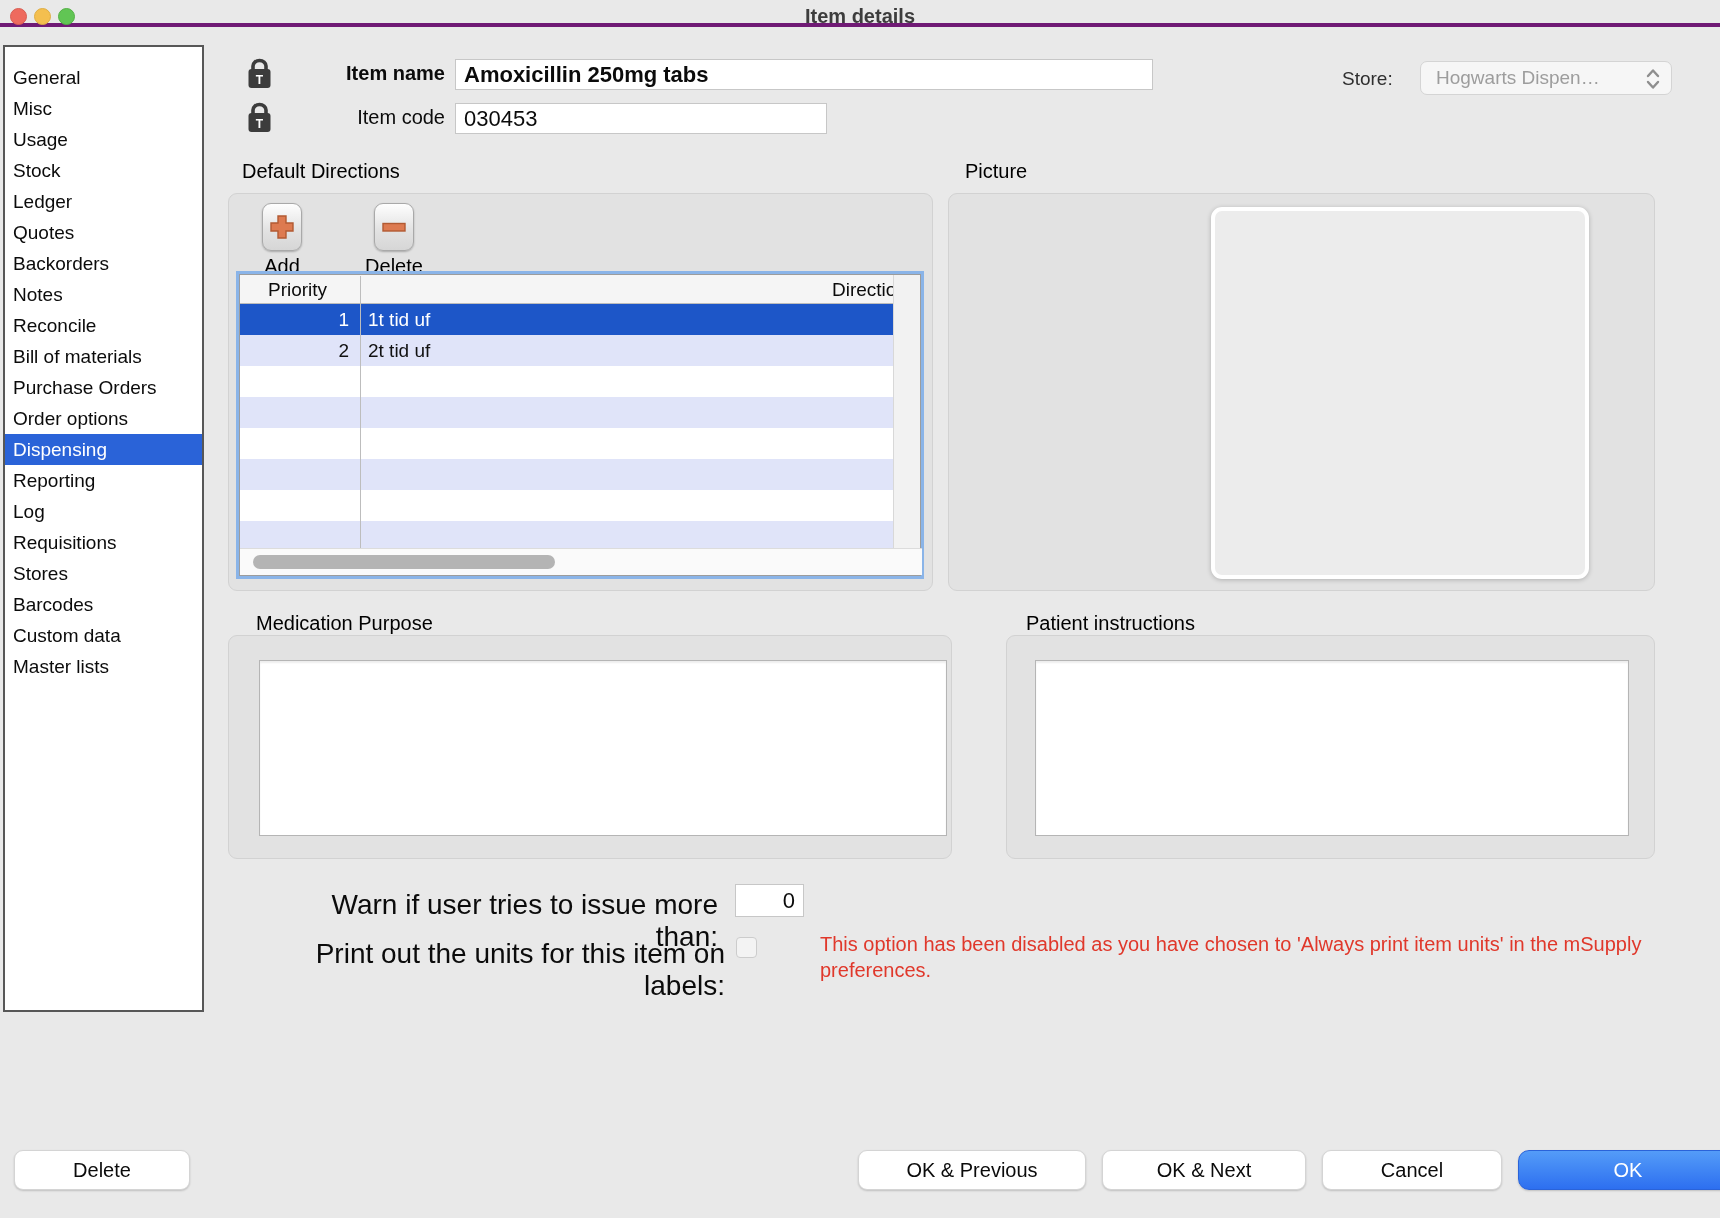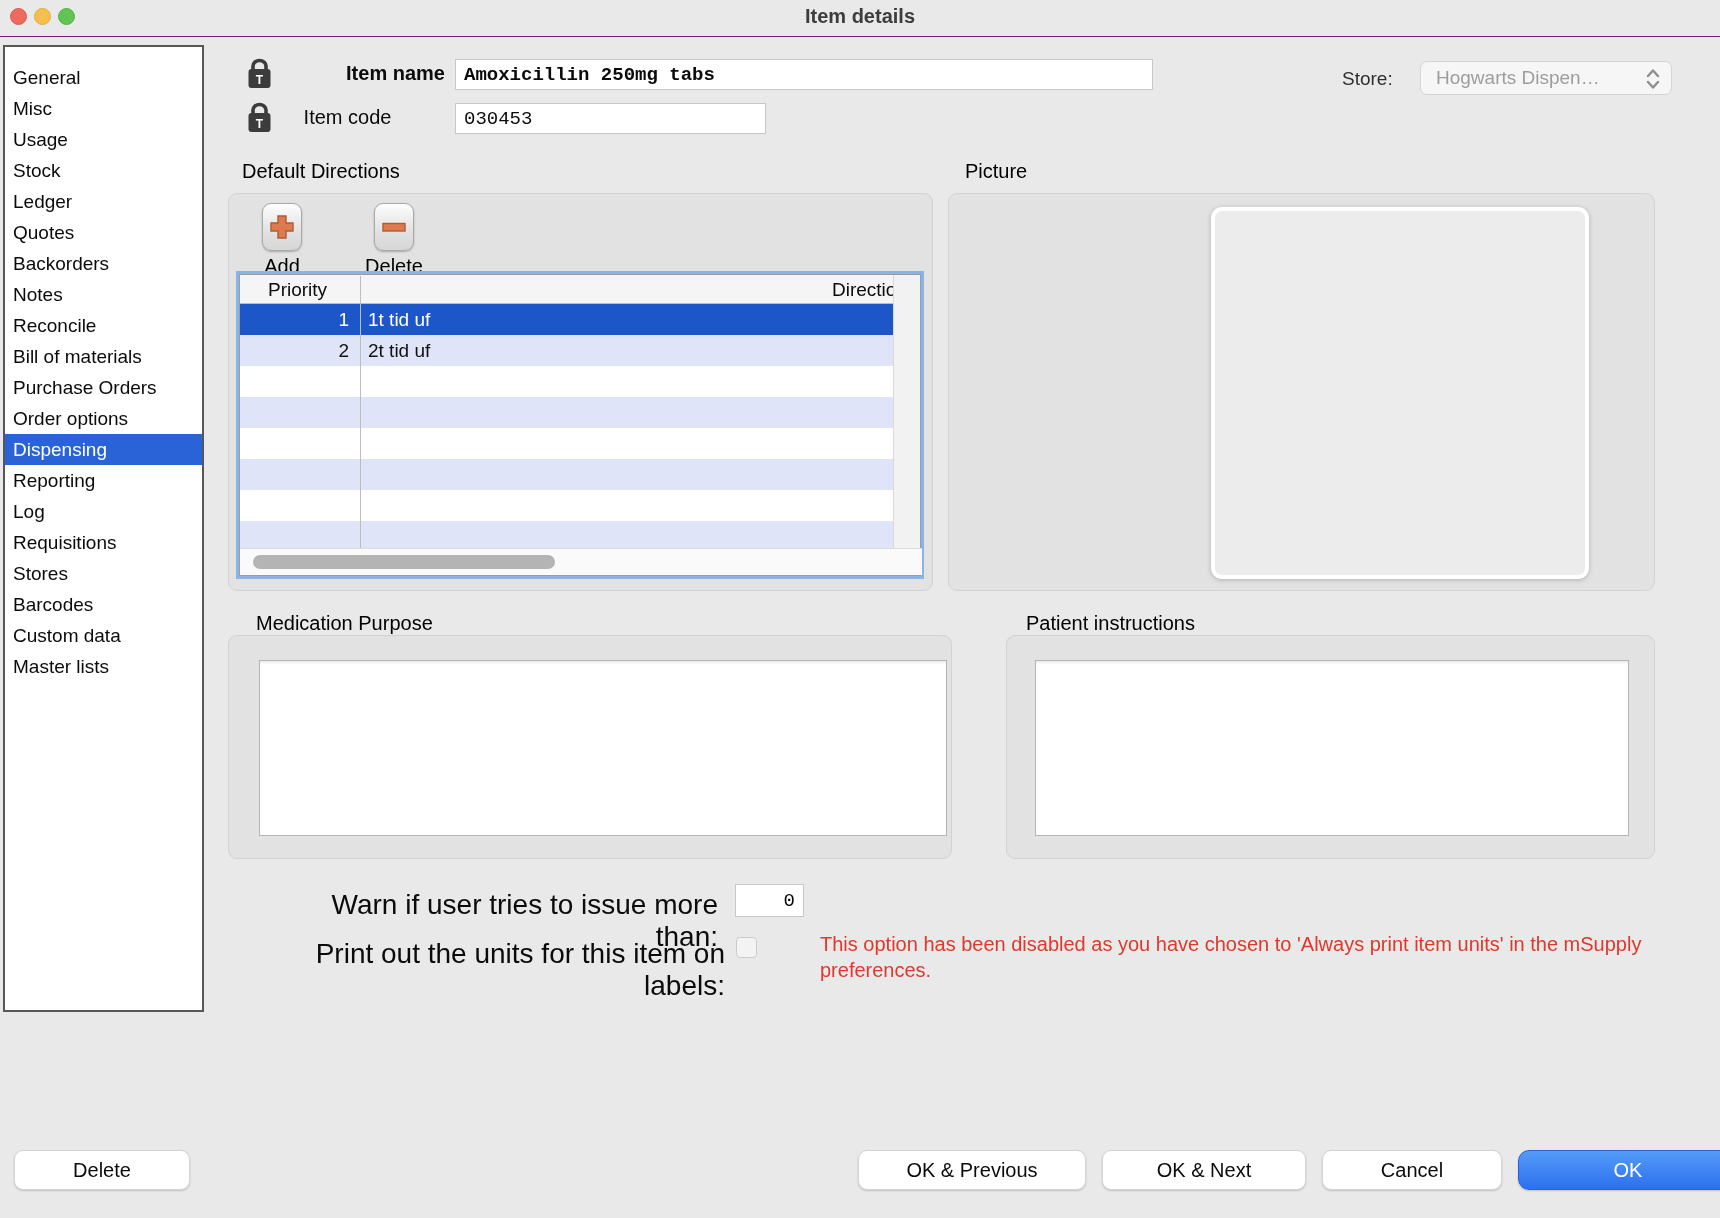--- a/index.html
+++ b/index.html
@@ -5,42 +5,42 @@
   * { margin:0; padding:0; box-sizing:border-box; }
   html,body { width:1720px; height:1218px; }
   body {
     font-family:"Liberation Sans", sans-serif;
     background:#e9e9e9; color:#111;
     position:relative; overflow:hidden;
     -webkit-font-smoothing:antialiased;
   }
 
   
-  .titlebar { position:absolute; left:0; top:0; width:1720px; height:37px;
-    background:#e9e9e9; border-bottom:1px solid #701a75; }
+  .titlebar { position:absolute; left:0; top:0; width:1720px; height:27px;
+    background:#e9e9e9; border-bottom:4px solid #701a75; }
   .win-title { position:absolute; left:0; top:0; width:100%; height:33px;
     text-align:center; line-height:33px; font-weight:bold; font-size:20px; color:#3d3d3d; }
   .light { position:absolute; top:8px; width:17px; height:17px; border-radius:50%; }
   .light.red    { left:10px;  background:#ee6a5e; border:1px solid #d95d52; }
   .light.yellow { left:34px;  background:#f4bf4f; border:1px solid #dfae43; }
   .light.green  { left:58px;  background:#61c554; border:1px solid #53b145; }
 
   
   .sidebar { position:absolute; left:3px; top:45px; width:201px; height:967px;
     background:#ffffff; border:2px solid #575757; padding-top:15px; }
   .side-item { height:31px; line-height:31px; padding-left:8px; font-size:19px;
     color:#0b0b0b; cursor:default; white-space:nowrap; }
   .side-item.selected { background:#2a63d8; color:#ffffff; }
 
   
   .lock { position:absolute; width:27px; height:33px; }
   .field-label { position:absolute; font-size:20px; text-align:right; color:#0b0b0b; }
   .bold { font-weight:bold; }
   .text-input { position:absolute; background:#fff; border:1px solid #c7c7c7;
-    font-family:Liberation Mono, monospace; font-size:19px; padding:0 8px; color:#0b0b0b; outline:none; }
+    font-family:Liberation Sans, sans-serif; font-size:22px; padding:0 8px; color:#0b0b0b; outline:none; }
   .store-label { position:absolute; font-size:19px; color:#2f2f2f; }
   .store-select { position:absolute; left:1420px; top:61px; width:252px; height:34px;
     background:#f6f6f6; border:1px solid #d4d4d4; border-radius:7px;
     color:#9d9d9d; font-size:19px; line-height:32px; padding-left:15px; }
   .store-chevrons { position:absolute; right:10px; top:6px; }
 
   
   .section-label { position:absolute; font-size:20px; color:#000; }
   .panel { position:absolute; background:#e2e2e2; border:1px solid #d2d2d2; border-radius:9px; }
 
@@ -137,22 +137,22 @@
   <text x="13.5" y="26.5" font-size="12" font-weight="bold" fill="#ffffff" text-anchor="middle" font-family="Liberation Sans, sans-serif">T</text>
 </svg>
 <div class="field-label bold" style="left:250px; top:62px; width:195px;">Item name</div>
 <input class="text-input bold" style="left: 455px; top: 59px; width: 698px; height: 31px;" value="Amoxicillin 250mg tabs">
 
 <svg class="lock" style="left:246px; top:101px;" viewBox="0 0 27 33">
   <path d="M7 13 V9 a6.5 5.5 0 0 1 13 0 V13" stroke="#3c3c3c" stroke-width="3.6" fill="none"></path>
   <rect x="2.5" y="12" width="22" height="19" rx="3" fill="#3c3c3c"></rect>
   <text x="13.5" y="26.5" font-size="12" font-weight="bold" fill="#ffffff" text-anchor="middle" font-family="Liberation Sans, sans-serif">T</text>
 </svg>
-<div class="field-label" style="left:250px; top:106px; width:195px;text-align:center;">Item code</div>
-<input class="text-input" style="left: 455px; top: 103px; width: 311px; height: 31px;" value="030453">
+<div class="field-label" style="left:250px; top:106px; width:195px;">Item code</div>
+<input class="text-input" style="left: 455px; top: 103px; width: 372px; height: 31px;" value="030453">
 
 <div class="store-label" style="left:1342px; top:68px;">Store:</div>
 <div class="store-select">
   <span>Hogwarts Dispen…</span>
   <svg class="store-chevrons" width="16" height="22" viewBox="0 0 16 22">
     <path d="M3 8 L8 2.5 L13 8" stroke="#8e8e8e" stroke-width="2.4" fill="none" stroke-linecap="round" stroke-linejoin="round"></path>
     <path d="M3 14 L8 19.5 L13 14" stroke="#8e8e8e" stroke-width="2.4" fill="none" stroke-linecap="round" stroke-linejoin="round"></path>
   </svg>
 </div>
 

